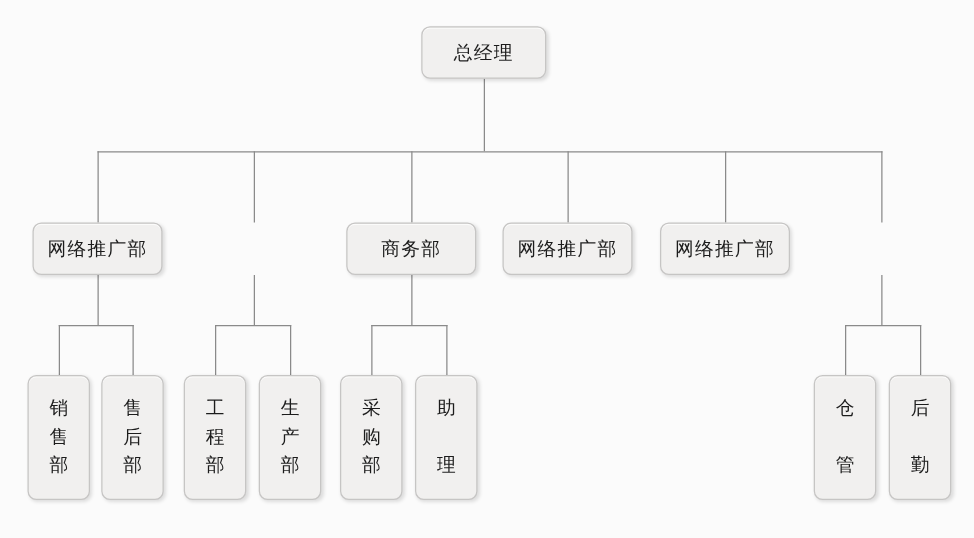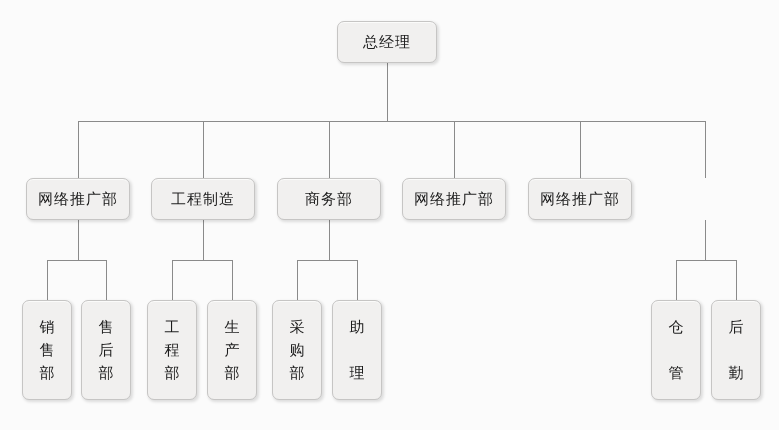--- a/index.html
+++ b/index.html
@@ -79,23 +79,20 @@
   <div class="line v" style="left:676px;top:260px;height:40px"></div>
   <div class="line v" style="left:736px;top:260px;height:40px"></div>
 
   <div class="node top" style="left:337px;top:21px">
     <span class="lbl">总经理</span>
   </div>
 
   <div class="node hnode" style="left:26px;top:178px">
     <span class="lbl">网络推广部</span>
   </div>
-  <div class="node hnode" style="left:151px;top:178px">
-    <span class="lbl">工程制造</span>
-  </div>
   <div class="node hnode" style="left:277px;top:178px">
     <span class="lbl">商务部</span>
   </div>
   <div class="node hnode" style="left:402px;top:178px">
     <span class="lbl">网络推广部</span>
   </div>
   <div class="node hnode" style="left:528px;top:178px">
     <span class="lbl">网络推广部</span>
   </div>
 

